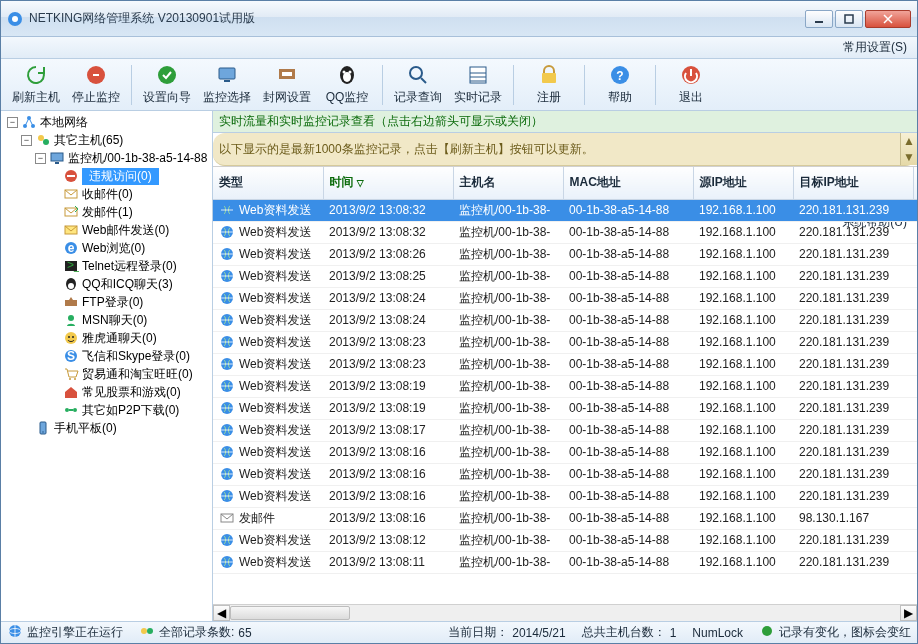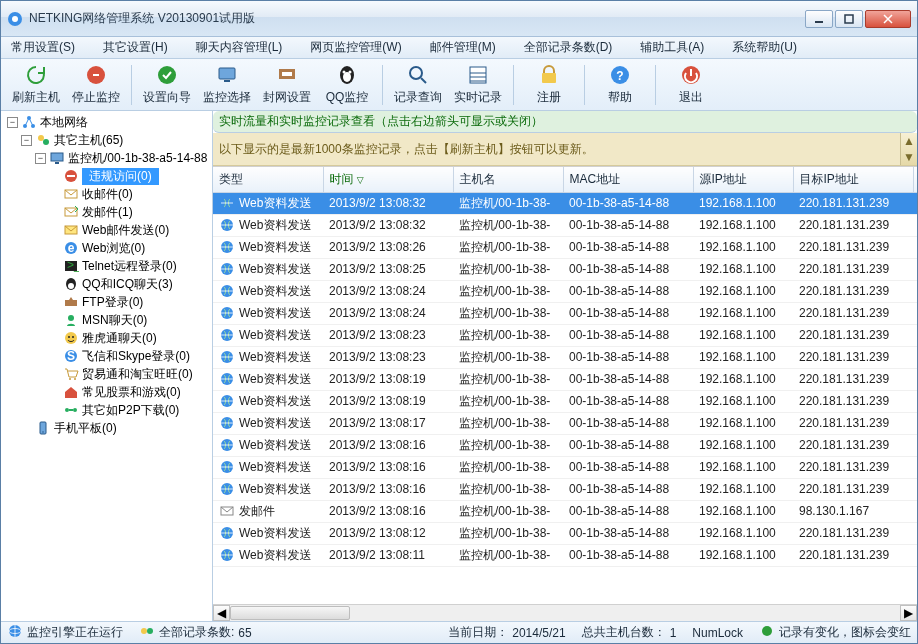--- a/index.html
+++ b/index.html
@@ -10,21 +10,21 @@
 
 .titlebar { height: 36px; background: linear-gradient(to bottom, #f6fafe 0%, #e2ebf5 45%, #cfdff0 46%, #d8e7f5 100%); display: flex; align-items: center; padding: 0 6px; border-bottom: 1px solid #a8c0da; }
 .titlebar .ticon { width: 16px; height: 16px; margin-right: 6px; display: inline-flex; }
 .titlebar .title { flex: 1; color: #2a3b4d; }
 .winbtns { display: flex; gap: 2px; }
 .winbtn { width: 28px; height: 18px; border: 1px solid #8aa7c6; border-radius: 2px; background: linear-gradient(to bottom,#fefefe,#d9e6f3); display:flex;align-items:center;justify-content:center;color:#2a3b4d; cursor:pointer;}
 .winbtn.close { width: 46px; background: linear-gradient(to bottom,#f1a49a,#d8513d); color:#fff; border-color:#a83b2c;}
 .winbtn svg { width: 10px; height: 10px; }
 
 
-.menubar { height: 22px; background: linear-gradient(to bottom,#f3f8fd,#e1ecf7); border-bottom:1px solid #b9cee3; display:flex; align-items:flex-end; padding: 0 4px; gap: 16px;}
+.menubar { height: 22px; background: linear-gradient(to bottom,#f3f8fd,#e1ecf7); border-bottom:1px solid #b9cee3; display:flex; align-items:flex-end; padding: 0 4px; gap: 4px; flex-direction: column;}
 .menuitem { padding: 2px 6px; color:#1a2a3a; cursor:pointer; }
 
 
 .toolbar { height: 52px; background: linear-gradient(to bottom,#f4f9fe,#e3eef9); border-bottom:1px solid #b9cee3; display:flex; align-items:center; padding: 2px 6px; gap: 2px;}
 .tbtn { width: 58px; height: 48px; display:flex; flex-direction:column; align-items:center; justify-content:center; gap:2px; cursor:pointer; border-radius:3px;}
 .tbtn .ticon { width:24px; height:24px; display:flex; align-items:center; justify-content:center;}
 .tbtn .tlbl { font-size:12px; color:#1a2a3a; white-space:nowrap;}
 .tsep { width:1px; height:40px; background:#b9cee3; margin:0 4px;}
 
 
@@ -34,28 +34,28 @@
 .tree > ul { padding-left: 2px; }
 .tree li { white-space: nowrap; }
 .trow { display:flex; align-items:center; gap:3px; height:18px; cursor:pointer; padding: 0 2px;}
 .trow .exp { width:11px; height:11px; border:1px solid #8a8a8a; display:inline-flex; align-items:center; justify-content:center; font-size:9px; line-height:9px; color:#333; background:#fff;}
 .trow .noexp { width:11px; }
 .trow .ticon { width:16px; height:16px; display:inline-flex; align-items:center; justify-content:center;}
 .trow .tlabel { color:#000; }
 .trow.sel .tlabel { background:#3399ff; color:#fff; padding:0 7px;}
 
 .main { flex:1; display:flex; flex-direction:column; min-width:0; }
-.infobar { height: 22px; background:#dff1df; border-bottom:1px solid #b9cee3; display:flex; align-items:center; padding:0 6px; color:#0a6a0a;border-radius:6px;}
-.hintbar { height: 24px; background:#f1e8c7; border-bottom:1px solid #d6ca9c; display:flex; align-items:center; padding:16px 6px; color:#6b5b1a; position:relative;}
+.infobar { height: 22px; background:#dff1df; border-bottom:1px solid #b9cee3; display:flex; align-items:center; padding:0 6px; color:#0a6a0a;}
+.hintbar { height: 24px; background:#f1e8c7; border-bottom:1px solid #d6ca9c; display:flex; align-items:center; padding:16px 6px; color:#6b5b1a; position:relative;border-radius:12px;}
 .hintbar .scrl { position:absolute; right:0; top:0; bottom:0; width:17px; border-left:1px solid #c8bd8f; background:linear-gradient(to bottom,#f7f0d4,#e5d9a8); display:flex; flex-direction:column;}
 .hintbar .scrl div{flex:1;display:flex;align-items:center;justify-content:center;color:#7a6c2c;}
 
 .tablewrap { flex:1; overflow:auto; position:relative; border-top:1px solid #d0d0d0;}
 table { border-collapse: collapse; width: 100%; table-layout: fixed;}
-thead th { position:sticky; top:0; background:linear-gradient(to bottom,#fefefe,#e9f1fa); border-right:1px solid #c9d6e5; border-bottom:1px solid #c9d6e5; height:25px; text-align:left; padding:0 6px; color:#1a2a3a; font-weight:normal; cursor:pointer;}
+thead th { position:sticky; top:0; background:linear-gradient(to bottom,#fefefe,#e9f1fa); border-right:1px solid #c9d6e5; border-bottom:1px solid #c9d6e5; height:32px; text-align:left; padding:0 6px; color:#1a2a3a; font-weight:bold; cursor:pointer;}
 thead th.sorted { color:#0a6a0a; }
 tbody td { height:22px; padding:0 6px; border-bottom:1px solid #f0f0f0; white-space:nowrap; overflow:hidden; text-overflow:clip; color:#222;}
 tbody tr.sel td { background:#3a8ee6; color:#fff; }
 tbody td .rico { width:16px; height:16px; display:inline-block; vertical-align:middle; margin-right:4px;}
 
 
 .hscroll { height:17px; background:#f0f0f0; border-top:1px solid #d0d0d0; display:flex;}
 .hscroll .arrow{width:17px;display:flex;align-items:center;justify-content:center;border:1px solid #c0c0c0;background:linear-gradient(#fdfdfd,#e6e6e6);} 
 .hscroll .track{flex:1;background:#efefef;position:relative;}
 .hscroll .thumb{position:absolute;top:1px;bottom:1px;left:0;width:120px;background:linear-gradient(#f6f6f6,#dcdcdc);border:1px solid #bdbdbd;border-radius:2px;}

